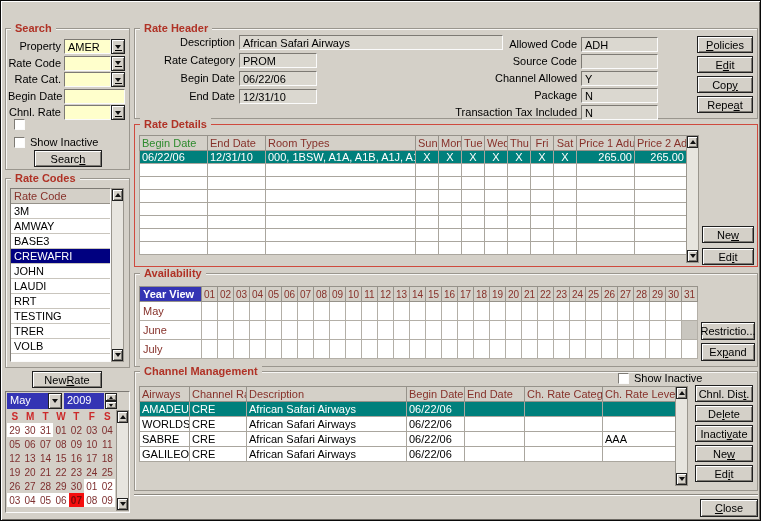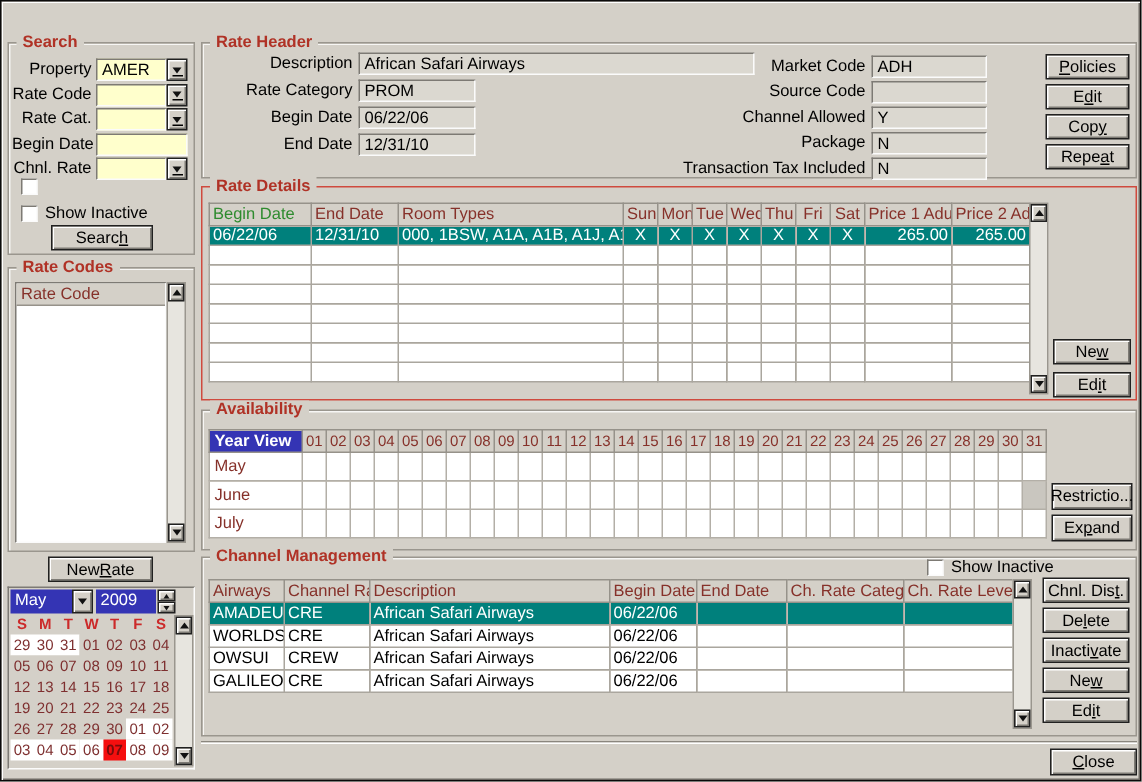--- a/index.html
+++ b/index.html
@@ -129,20 +129,32 @@
       </div>
     <div id="search-btn-slot">
         <div class="btn" style="left:28px; top:121px; width:68px; height:17px;">Searc<u>h</u></div>
       </div>
   </div>
 
   <div class="gbox" style="left:4px; top:177px; width:125px; height:190px;">
     <span class="gtitle">Rate Codes</span>
     <div class="rclist" style="left:4px; top:9px; width:101px; height:174px;">
       <div class="rchead">Rate Code</div>
+      <div id="rate-code-items">
+          <div class="rcitem">3M</div>
+          <div class="rcitem">AMWAY</div>
+          <div class="rcitem">BASE3</div>
+          <div class="rcitem sel">CREWAFRI</div>
+          <div class="rcitem">JOHN</div>
+          <div class="rcitem">LAUDI</div>
+          <div class="rcitem">RRT</div>
+          <div class="rcitem">TESTING</div>
+          <div class="rcitem">TRER</div>
+          <div class="rcitem">VOLB</div>
+        </div>
     </div>
     <div class="vscroll" style="left:105px; top:9px; height:174px;">
       <div class="sbtn" style="top:0;">
           <span class="tri-up"></span>
         </div>
       <div class="sbtn" style="bottom:0; top:auto;">
           <span class="tri-dn"></span>
         </div>
     </div>
   </div>
@@ -252,21 +264,21 @@
         <span class="lbl" style="left:10px; top:7px; width:90px;">Description</span>
         <div class="fld gray" style="left:104px; top:6px; width:264px;">African Safari Airways</div>
         <span class="lbl" style="left:10px; top:25px; width:90px;">Rate Category</span>
         <div class="fld gray" style="left:104px; top:24px; width:78px;">PROM</div>
         <span class="lbl" style="left:10px; top:43px; width:90px;">Begin Date</span>
         <div class="fld gray" style="left:104px; top:42px; width:78px;">06/22/06</div>
         <span class="lbl" style="left:10px; top:61px; width:90px;">End Date</span>
         <div class="fld gray" style="left:104px; top:60px; width:78px;">12/31/10</div>
       </div>
     <div id="rh-right">
-        <span class="lbl" style="left:290px; top:9px; width:152px;">Market Code</span>
+        <span class="lbl" style="left:290px; top:9px; width:152px;">Allowed Code</span>
         <div class="fld gray" style="left:446px; top:8px; width:77px;">ADH</div>
         <span class="lbl" style="left:290px; top:26px; width:152px;">Source Code</span>
         <div class="fld gray" style="left:446px; top:25px; width:77px;"></div>
         <span class="lbl" style="left:290px; top:43px; width:152px;">Channel Allowed</span>
         <div class="fld gray" style="left:446px; top:42px; width:77px;">Y</div>
         <span class="lbl" style="left:290px; top:60px; width:152px;">Package</span>
         <div class="fld gray" style="left:446px; top:59px; width:77px;">N</div>
         <span class="lbl" style="left:290px; top:77px; width:152px;">Transaction Tax Included</span>
         <div class="fld gray" style="left:446px; top:76px; width:77px;">N</div>
       </div>
@@ -664,27 +676,27 @@
           <tr>
             <td style="height: 15px;">WORLDSPA</td>
             <td style="height: 15px;">CRE</td>
             <td style="height: 15px;">African Safari Airways</td>
             <td style="height: 15px;">06/22/06</td>
             <td style="height: 15px;">&nbsp;</td>
             <td style="height: 15px;">&nbsp;</td>
             <td style="height: 15px;">&nbsp;</td>
           </tr>
           <tr>
-            <td style="height: 15px;">OWSUI</td>
-            <td style="height: 15px;">CREW</td>
+            <td style="height: 15px;">SABRE</td>
+            <td style="height: 15px;">CRE</td>
             <td style="height: 15px;">African Safari Airways</td>
             <td style="height: 15px;">06/22/06</td>
             <td style="height: 15px;">&nbsp;</td>
             <td style="height: 15px;">&nbsp;</td>
-            <td style="height: 15px;">&nbsp;</td>
+            <td style="height: 15px;">AAA</td>
           </tr>
           <tr>
             <td style="height: 15px;">GALILEO</td>
             <td style="height: 15px;">CRE</td>
             <td style="height: 15px;">African Safari Airways</td>
             <td style="height: 15px;">06/22/06</td>
             <td style="height: 15px;">&nbsp;</td>
             <td style="height: 15px;">&nbsp;</td>
             <td style="height: 15px;">&nbsp;</td>
           </tr>

